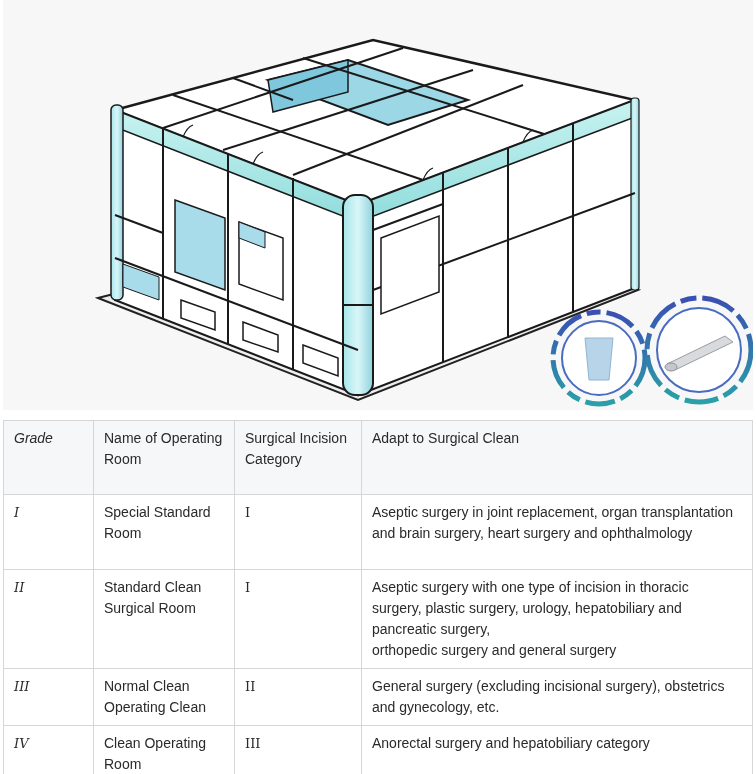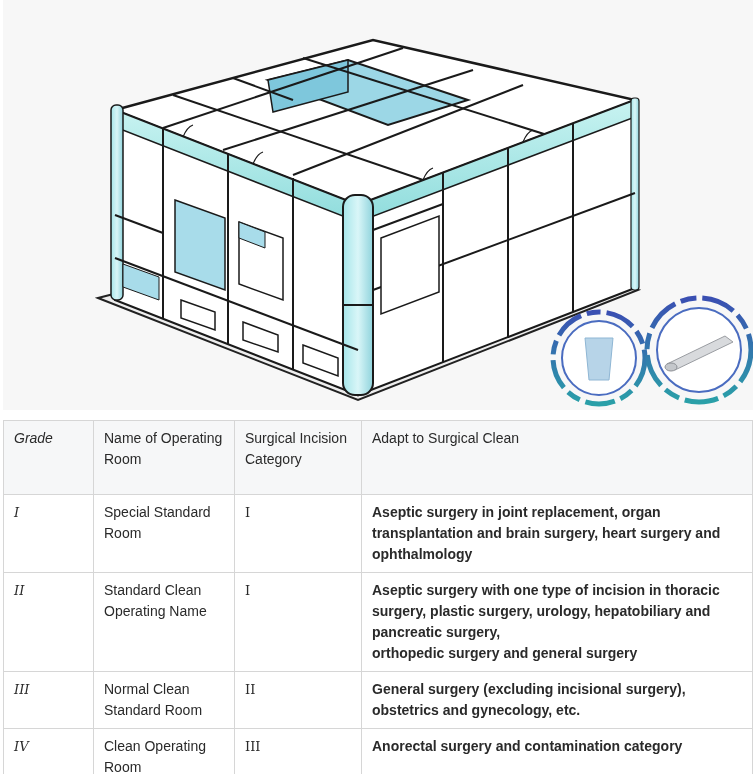--- a/index.html
+++ b/index.html
@@ -11,21 +11,21 @@
   table.grid thead th { background: #f6f7f8; height: 59px; }
   table.grid .c-grade { width: 69px; text-align: left; font-style: italic; }
   table.grid td.c-grade, table.grid td.c-cat { font-family: "DejaVu Serif", "Liberation Serif", serif; font-size: 13px; }
   table.grid .c-name { width: 120px; }
   table.grid .c-cat { width: 106px; margin-left: 13px; }
   table.grid .c-tips { width: auto; }
   table.grid tbody tr.r0 td { height: 60px; }
   table.grid tbody tr.r1 td { height: 80px; }
   table.grid tbody tr.r2 td { height: 38px; }
   table.grid tbody tr.r3 td { height: 38px; }
-  .tips-line { display: block; font-weight: bold; }
+  .tips-line { display: block; }
 </style>
 </head>
 <body>
 
 <div class="hero">
   <svg width="750" height="410" viewBox="0 0 750 410">
     <defs>
       <linearGradient id="aqua" x1="0" y1="0" x2="0" y2="1">
         <stop offset="0" stop-color="#c8f3f1"></stop>
         <stop offset="1" stop-color="#8fdcdc"></stop>
@@ -133,37 +133,37 @@
     <tr class="r0">
       <td class="c-grade">I</td>
       <td class="c-name">Special Standard Room</td>
       <td class="c-cat">I</td>
       <td class="c-tips">
         <span class="tips-line">Aseptic surgery in joint replacement, organ transplantation and brain surgery, heart surgery and ophthalmology</span>
       </td>
     </tr>
     <tr class="r1">
       <td class="c-grade">II</td>
-      <td class="c-name">Standard Clean Operating Name</td>
+      <td class="c-name">Standard Clean Surgical Room</td>
       <td class="c-cat">I</td>
       <td class="c-tips">
         <span class="tips-line">Aseptic surgery with one type of incision in thoracic surgery, plastic surgery, urology, hepatobiliary and pancreatic surgery,</span>
         <span class="tips-line">orthopedic surgery and general surgery</span>
       </td>
     </tr>
     <tr class="r2">
       <td class="c-grade">III</td>
-      <td class="c-name">Normal Clean Standard Room</td>
+      <td class="c-name">Normal Clean Operating Clean</td>
       <td class="c-cat">II</td>
       <td class="c-tips">
         <span class="tips-line">General surgery (excluding incisional surgery), obstetrics and gynecology, etc.</span>
       </td>
     </tr>
     <tr class="r3">
       <td class="c-grade">IV</td>
       <td class="c-name">Clean Operating Room</td>
       <td class="c-cat">III</td>
       <td class="c-tips">
-        <span class="tips-line">Anorectal surgery and contamination category</span>
+        <span class="tips-line">Anorectal surgery and hepatobiliary category</span>
       </td>
     </tr>
   </tbody>
 </table>
 
 </body></html>

